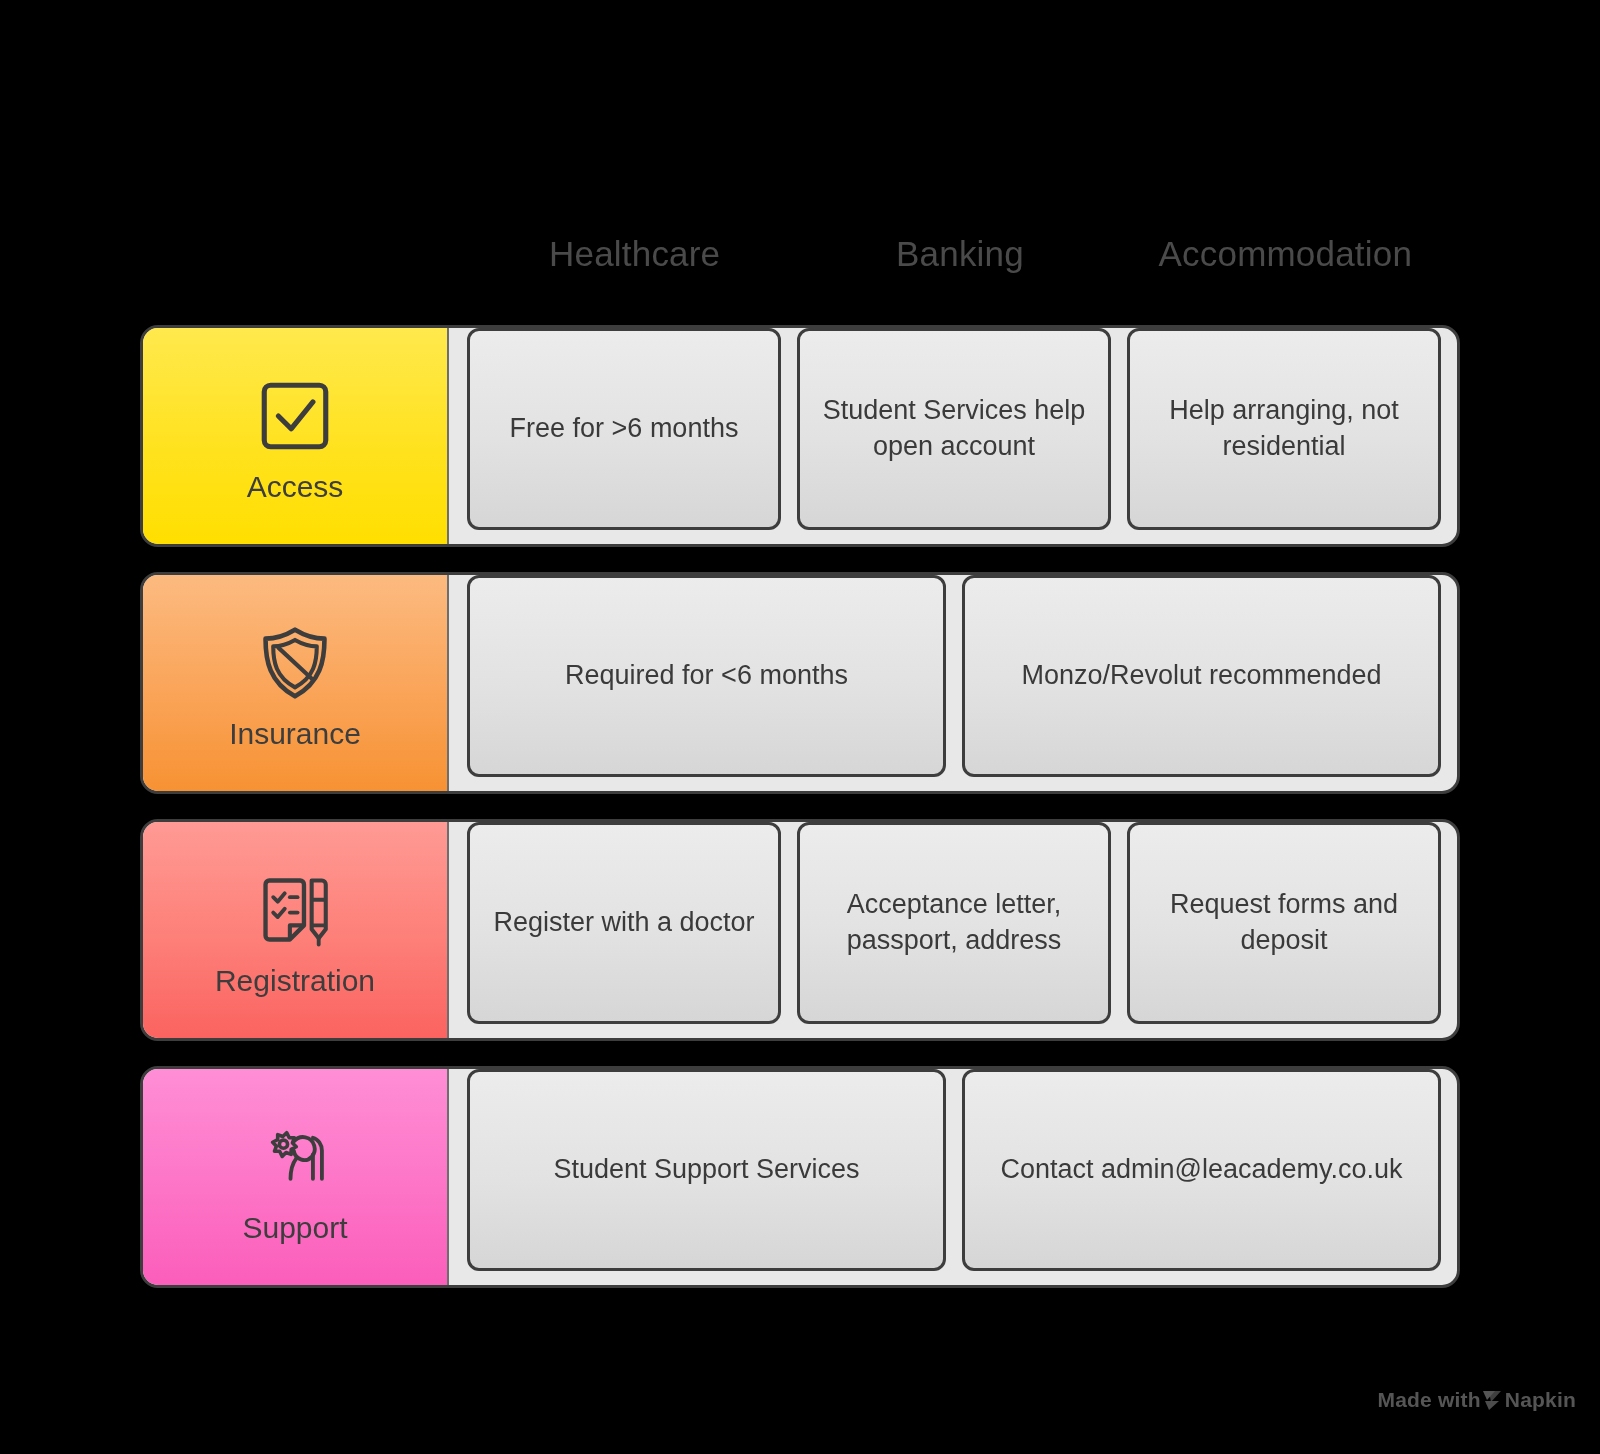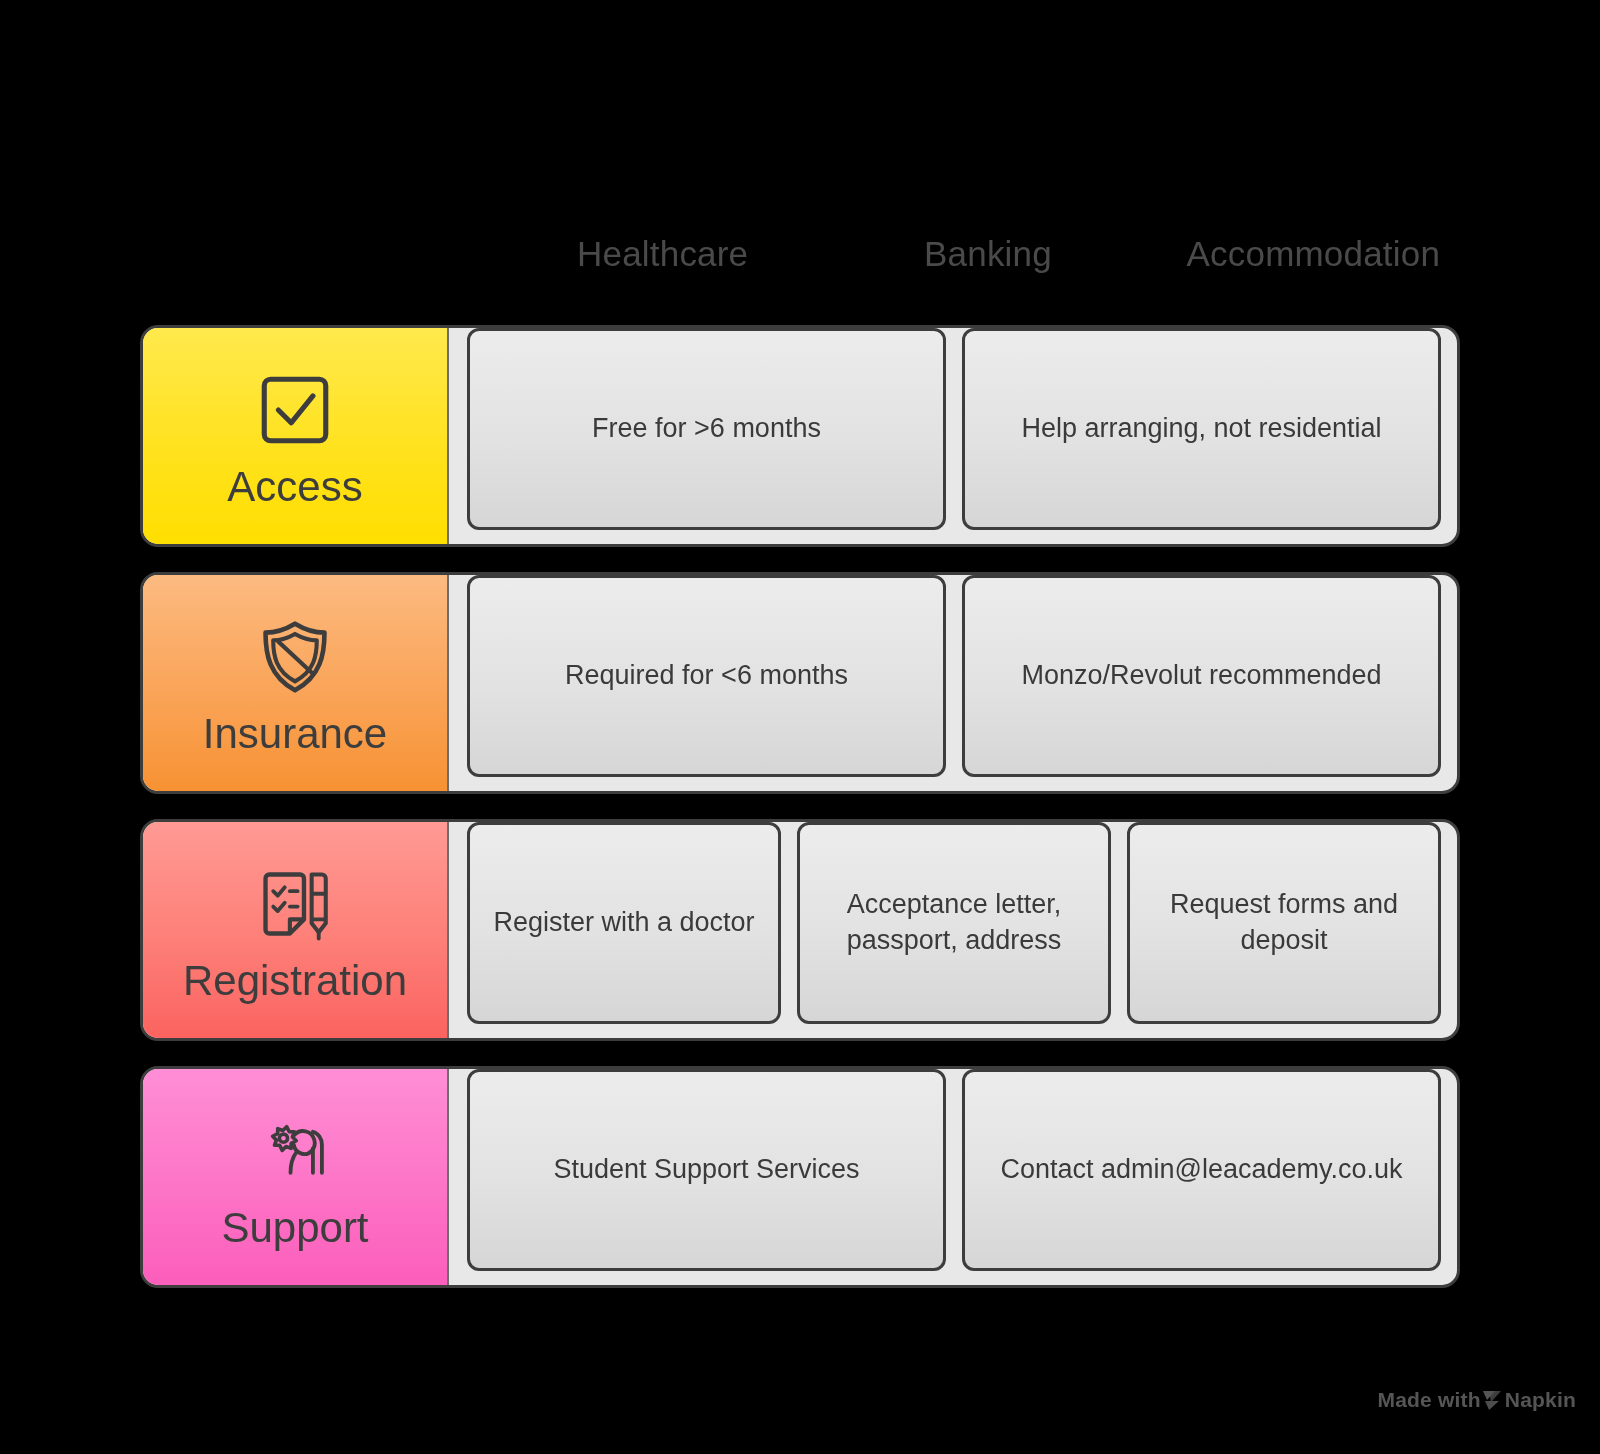--- a/index.html
+++ b/index.html
@@ -16,21 +16,21 @@
   }
 
   .canvas {
     position: absolute;
     inset: 0;
   }
 
   
   .col-headers {
     position: absolute;
-    left: 500px;
+    left: 472px;
     top: 218px;
     width: 976px;
     height: 72px;
     display: flex;
     flex-direction: row;
   }
   .col-header {
     flex: 1 1 0;
     display: flex;
     align-items: center;
@@ -82,21 +82,21 @@
     display: flex;
     align-items: center;
     justify-content: center;
   }
   .row-label .icon-wrap svg {
     width: 82px;
     height: 82px;
     display: block;
   }
   .row-label .label-text {
-    font-size: 42px;
+    font-size: 30px;
     color: #3d3d3d;
     line-height: 1;
     white-space: nowrap;
   }
 
   .row-cells {
     flex: 1 1 auto;
     display: flex;
     flex-direction: row;
     align-items: center;
@@ -177,20 +177,23 @@
           <svg viewBox="0 0 64 64" fill="none" xmlns="http://www.w3.org/2000/svg">
             <rect x="8" y="8" width="48" height="48" rx="5" ry="5" stroke="#3d3d3d" stroke-width="4"></rect>
             <path d="M19 32 L29 42 L46 21" stroke="#3d3d3d" stroke-width="4" stroke-linecap="round" stroke-linejoin="round"></path>
           </svg>
         </span>
         <span class="label-text">Access</span>
       </div>
       <div class="row-cells">
         <div class="cell">
           <span class="cell-text">Free for &gt;6 months</span>
+        </div>
+        <div class="cell">
+          <span class="cell-text">Student Services help open account</span>
         </div>
         <div class="cell">
           <span class="cell-text">Help arranging, not residential</span>
         </div>
       </div>
     </div>
 
     <div class="row">
       <div class="row-label accent-insurance">
         <span class="icon-wrap">

